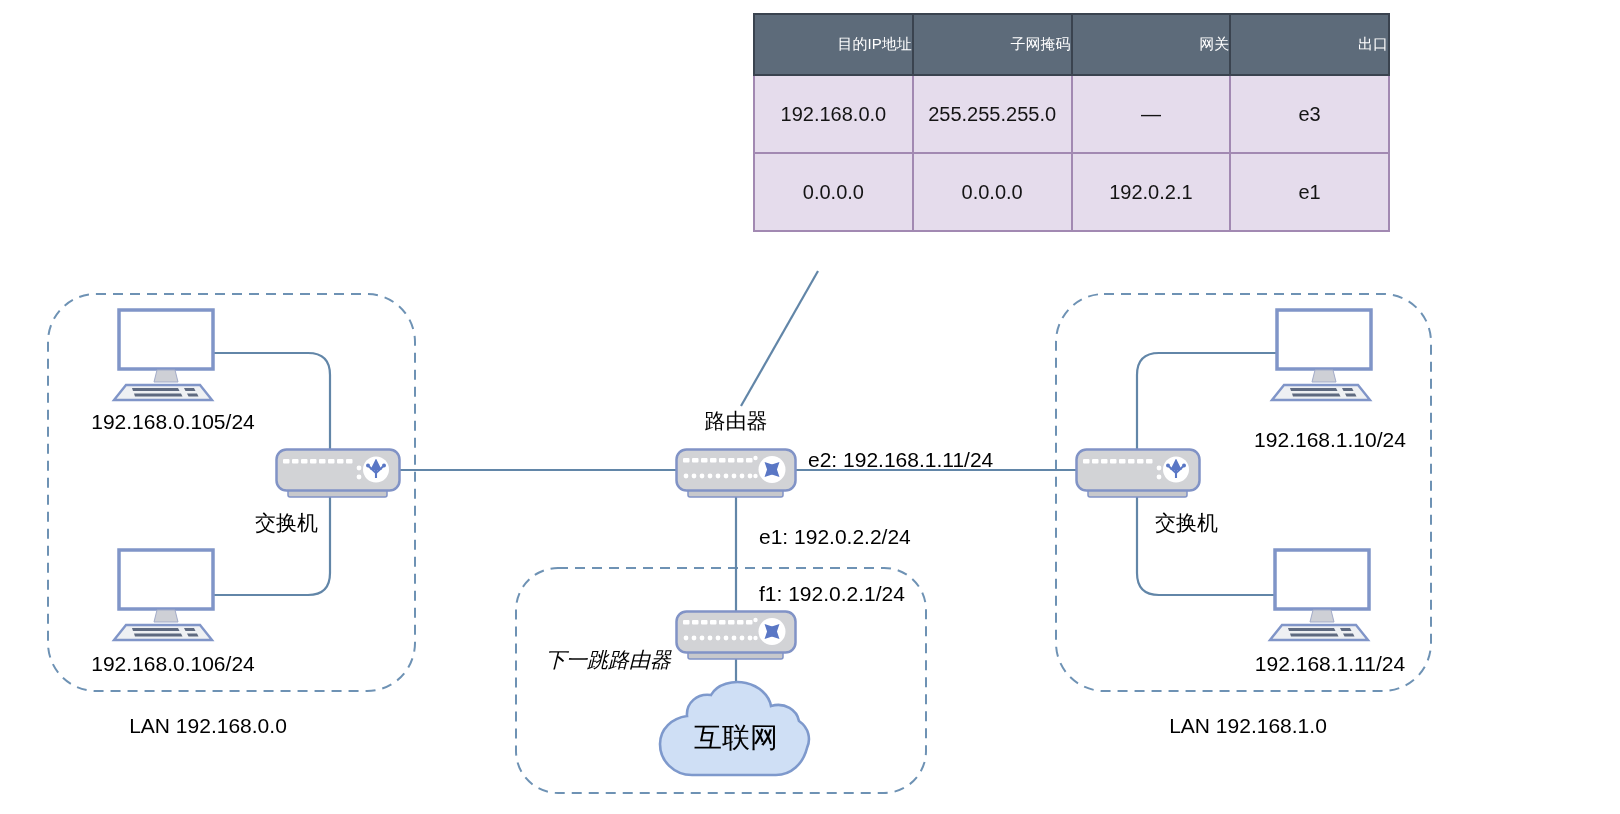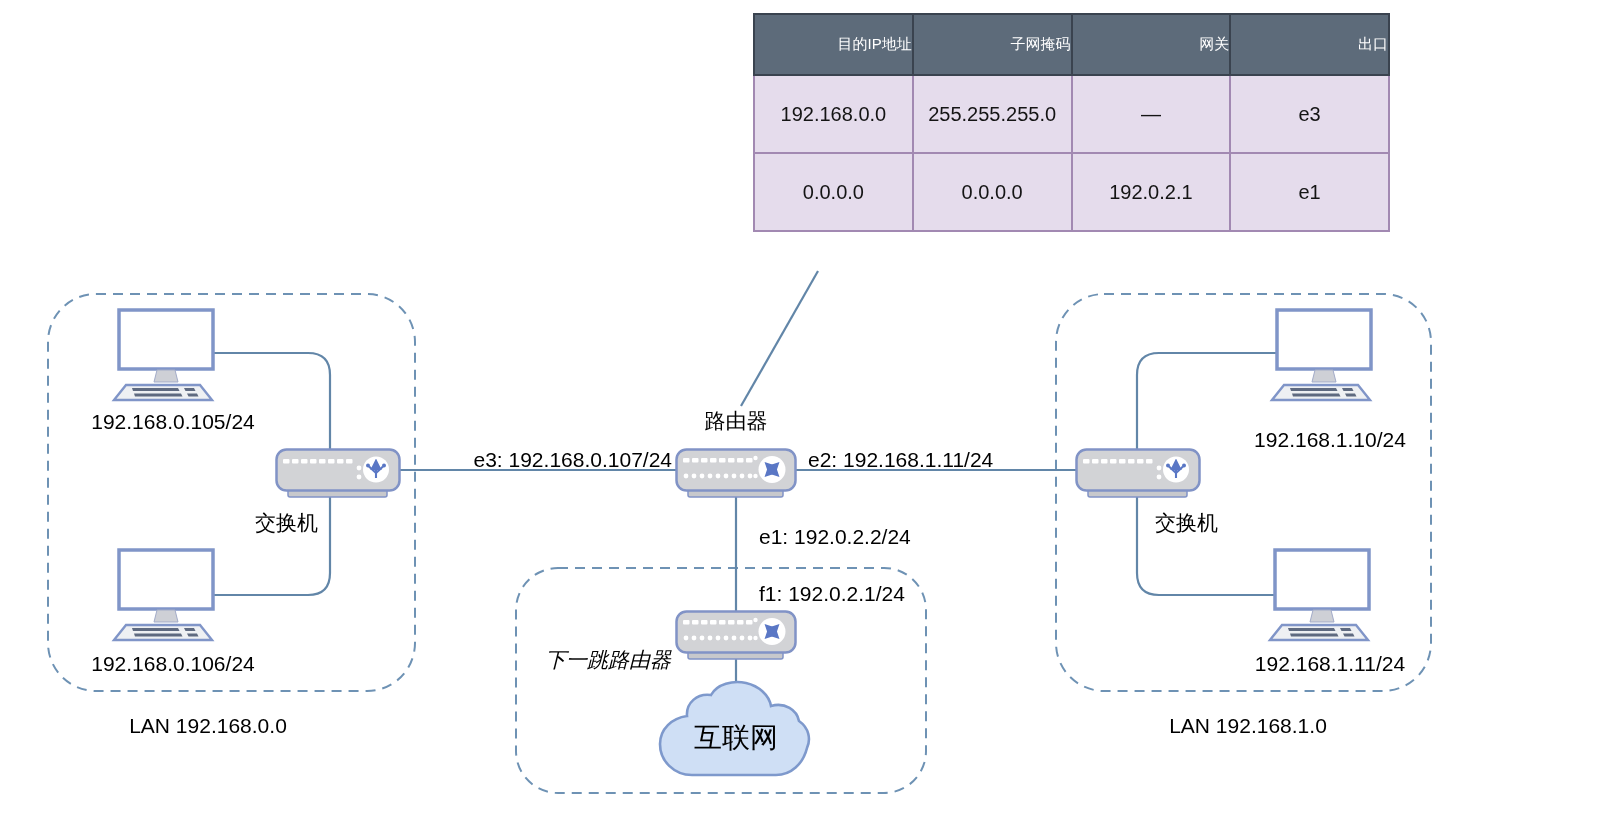--- a/index.html
+++ b/index.html
@@ -186,21 +186,20 @@
   <svg class="device" style="left:675px; top:610px;" width="122" height="52">
       <use href="#sym-router"></use>
     </svg>
 
   <div class="label center" style="left:686px; top:410px; width:100px;">路由器</div>
   <div class="label" style="left:545px; top:649px;font-style:italic;">下一跳路由器</div>
   <div class="label center" style="left:685px; top:724px; width:102px; font-size:28px;">互联网</div>
   <div class="label" style="left:255px; top:512px;">交换机</div>
   <div class="label" style="left:1155px; top:512px;">交换机</div>
 
-  <div class="label right" style="left:420px; top:449px; width:252px;">e3: 192.168.0.107/24</div>
   <div class="label" style="left:808px; top:449px;">e2: 192.168.1.11/24</div>
   <div class="label" style="left:759px; top:500px;margin-top:26px;">e1: 192.0.2.2/24</div>
   <div class="label" style="left:759px; top:583px;">f1: 192.0.2.1/24</div>
 
   <div class="label center" style="left:78px; top:411px; width:190px;">192.168.0.105/24</div>
   <div class="label center" style="left:78px; top:653px; width:190px;">192.168.0.106/24</div>
   <div class="label center" style="left:1235px; top:429px; width:190px;">192.168.1.10/24</div>
   <div class="label center" style="left:1235px; top:653px; width:190px;">192.168.1.11/24</div>
 
   <div class="label center" style="left:108px; top:715px; width:200px;">LAN 192.168.0.0</div>

